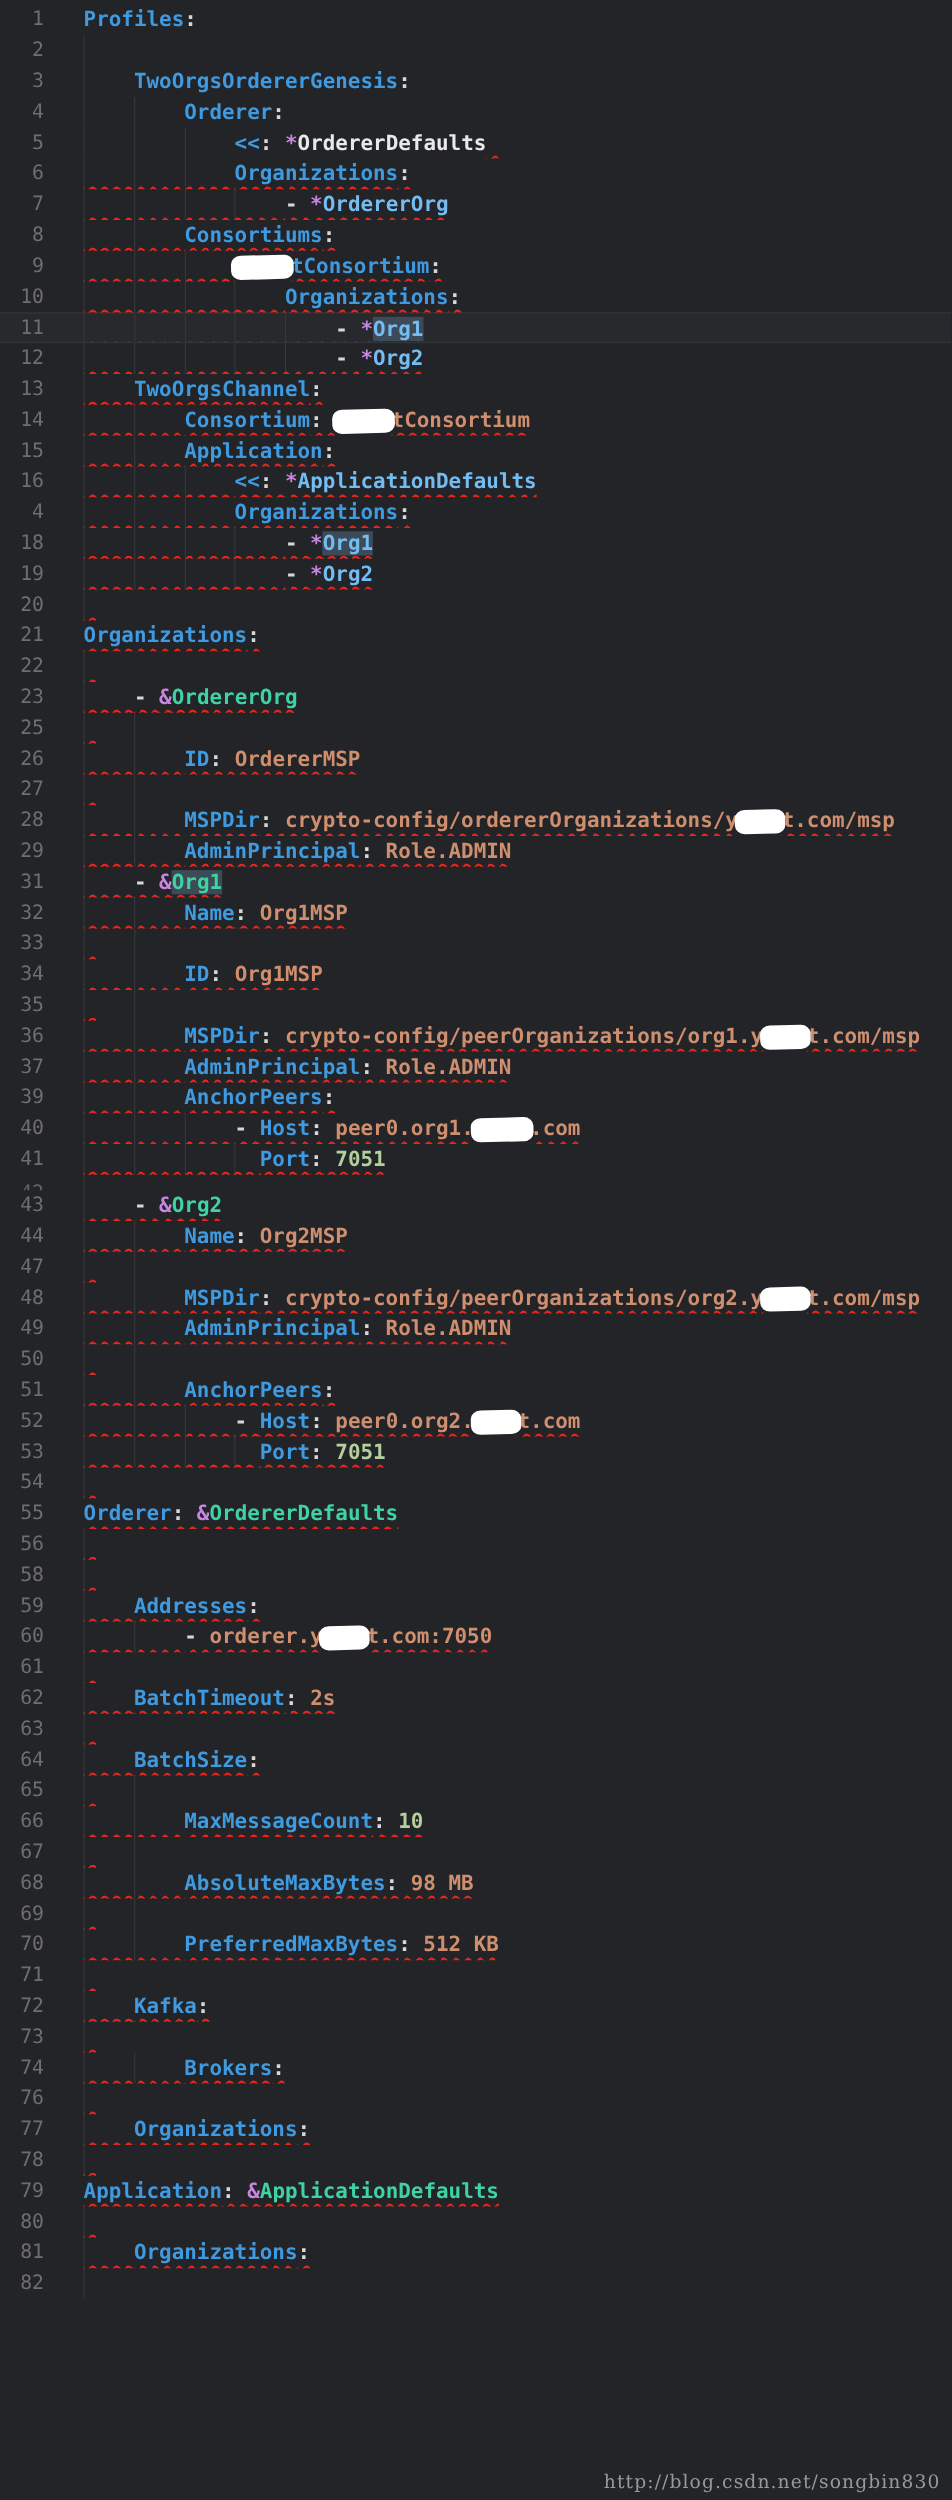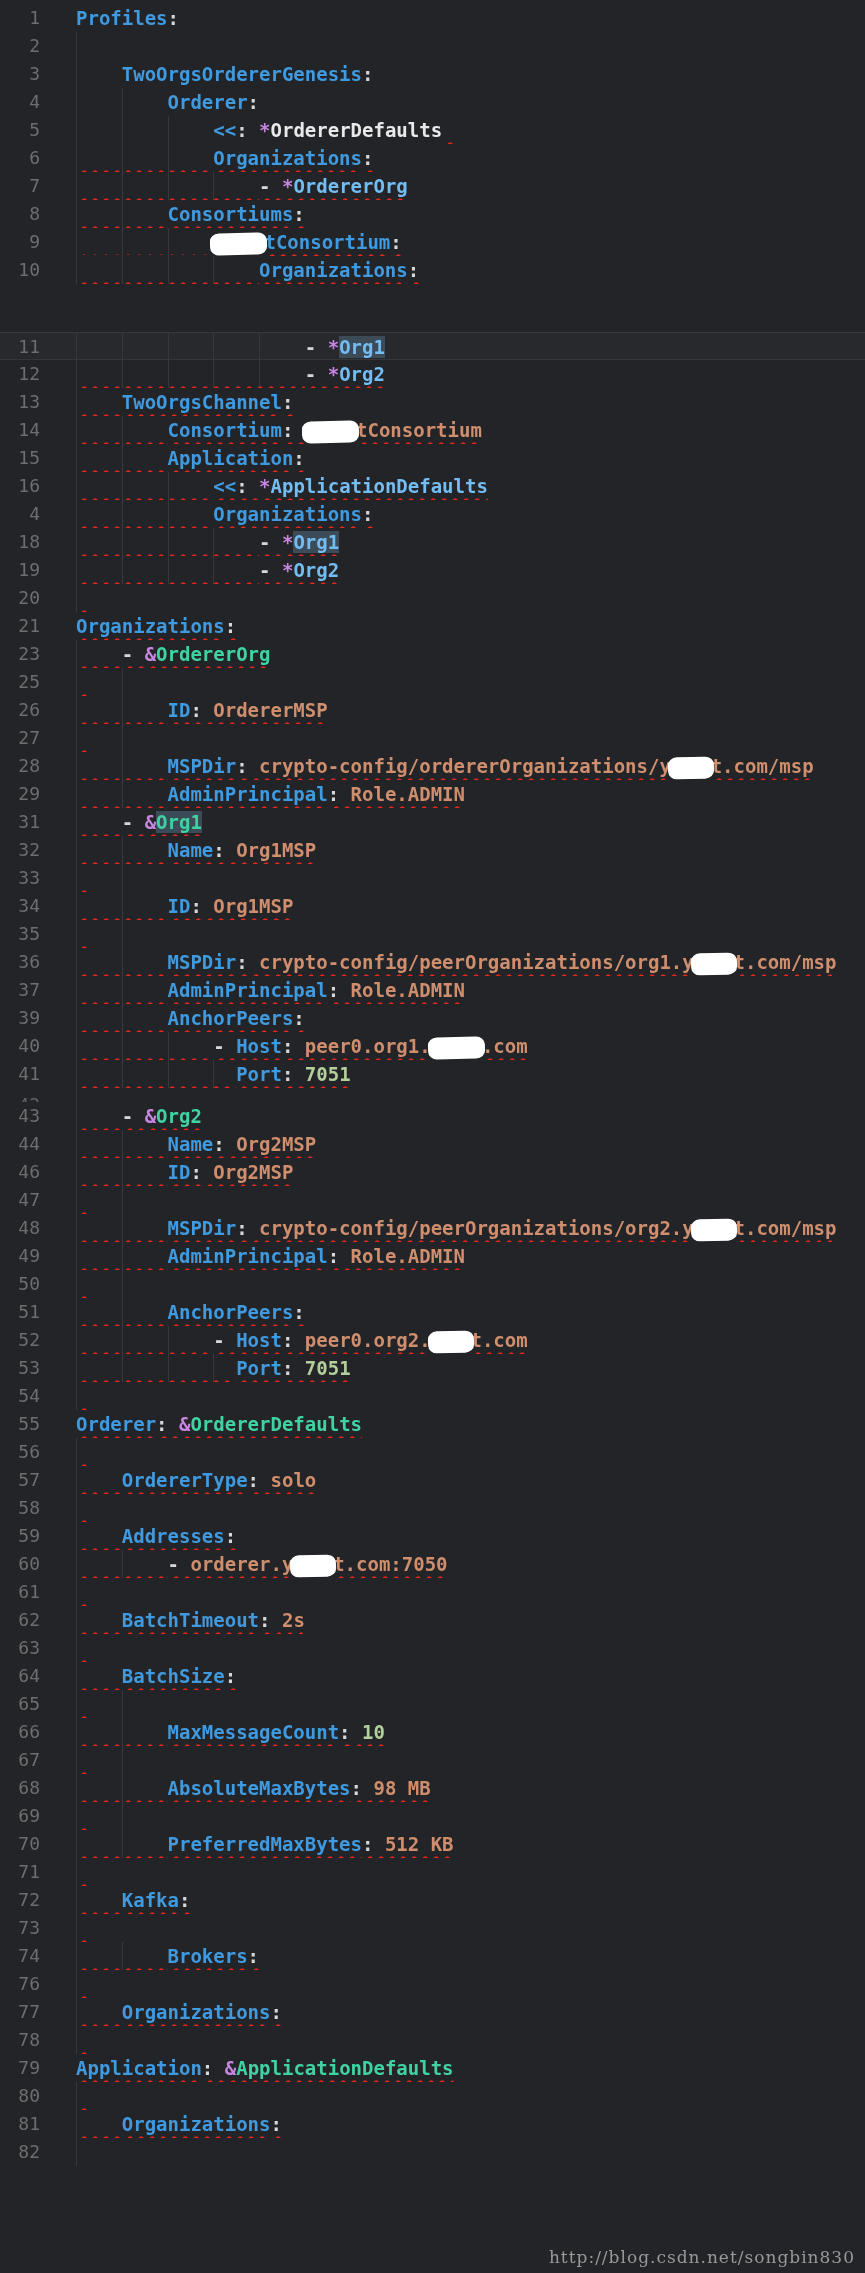--- a/index.html
+++ b/index.html
@@ -15,21 +15,21 @@
   .line{display:flex;height:28px;line-height:28px;
         font-family:"DejaVu Sans Mono","Liberation Mono",monospace;
         font-size:19px;font-weight:700;white-space:pre;}
   .ln{flex:0 0 40px;text-align:right;color:var(--lnum);font-weight:400;font-size:18px;}
   .lc{position:relative;flex:1;padding-left:36px;overflow:hidden;}
   .gd{position:absolute;top:0;bottom:0;width:1px;background:var(--guide);}
   .sq{position:relative;z-index:1;white-space:pre;}
   .wv{text-decoration-line:underline;text-decoration-style:wavy;
       text-decoration-color:var(--red);text-decoration-thickness:2px;
       text-underline-offset:5px;text-decoration-skip-ink:none;}
-  .cur{background:var(--curbg);border-top:1px solid var(--curbd);border-bottom:1px solid var(--curbd);margin-top:48px;}
+  .cur{background:var(--curbg);border-top:1px solid var(--curbd);border-bottom:1px solid var(--curbd);}
   .half{height:14px;overflow:hidden;}
   .half .ln{line-height:33px;opacity:.85;}
   .k{color:var(--key);} .p{color:var(--punct);} .v{color:var(--val);}
   .d{color:var(--digit);} .a{color:var(--anchor);} .m{color:var(--mag);}
   .l{color:var(--alias);} .w{color:var(--white);}
   .ls{color:var(--alias);background:var(--sel);}
   .as{color:var(--anchor);background:var(--sel);}
   .r{background:#ffffff;border-radius:9px/8px;display:inline-block;height:22px;
      line-height:22px;vertical-align:middle;transform:rotate(-1.5deg);
      margin:0 -3px;position:relative;z-index:2;}
@@ -55,51 +55,50 @@
     <div class="line"><span class="ln">12</span><span class="lc"><i class="gd" style="left: calc(0ch + 36px);"></i><i class="gd" style="left: calc(4ch + 36px);"></i><i class="gd" style="left: calc(8ch + 36px);"></i><i class="gd" style="left: calc(12ch + 36px);"></i><i class="gd" style="left: calc(16ch + 36px);"></i><span class="sq wv"><span class="p">                    </span><span class="p">- </span><span class="m">*</span><span class="l">Org2</span></span></span></div>
     <div class="line"><span class="ln">13</span><span class="lc"><i class="gd" style="left: calc(0ch + 36px);"></i><span class="sq wv"><span class="p">    </span><span class="k">TwoOrgsChannel</span><span class="p">:</span></span></span></div>
     <div class="line"><span class="ln">14</span><span class="lc"><i class="gd" style="left: calc(0ch + 36px);"></i><i class="gd" style="left: calc(4ch + 36px);"></i><span class="sq wv"><span class="p">        </span><span class="k">Consortium</span><span class="p">: </span><span class="r">     </span><span class="v">tConsortium</span></span></span></div>
     <div class="line"><span class="ln">15</span><span class="lc"><i class="gd" style="left: calc(0ch + 36px);"></i><i class="gd" style="left: calc(4ch + 36px);"></i><span class="sq wv"><span class="p">        </span><span class="k">Application</span><span class="p">:</span></span></span></div>
     <div class="line"><span class="ln">16</span><span class="lc"><i class="gd" style="left: calc(0ch + 36px);"></i><i class="gd" style="left: calc(4ch + 36px);"></i><i class="gd" style="left: calc(8ch + 36px);"></i><span class="sq wv"><span class="p">            </span><span class="k">&lt;&lt;</span><span class="p">: </span><span class="m">*</span><span class="l">ApplicationDefaults</span></span></span></div>
     <div class="line"><span class="ln">4</span><span class="lc"><i class="gd" style="left: calc(0ch + 36px);"></i><i class="gd" style="left: calc(4ch + 36px);"></i><i class="gd" style="left: calc(8ch + 36px);"></i><span class="sq wv"><span class="p">            </span><span class="k">Organizations</span><span class="p">:</span></span></span></div>
     <div class="line"><span class="ln">18</span><span class="lc"><i class="gd" style="left: calc(0ch + 36px);"></i><i class="gd" style="left: calc(4ch + 36px);"></i><i class="gd" style="left: calc(8ch + 36px);"></i><i class="gd" style="left: calc(12ch + 36px);"></i><span class="sq wv"><span class="p">                </span><span class="p">- </span><span class="m">*</span><span class="ls">Org1</span></span></span></div>
     <div class="line"><span class="ln">19</span><span class="lc"><i class="gd" style="left: calc(0ch + 36px);"></i><i class="gd" style="left: calc(4ch + 36px);"></i><i class="gd" style="left: calc(8ch + 36px);"></i><i class="gd" style="left: calc(12ch + 36px);"></i><span class="sq wv"><span class="p">                </span><span class="p">- </span><span class="m">*</span><span class="l">Org2</span></span></span></div>
     <div class="line"><span class="ln">20</span><span class="lc"><i class="gd" style="left: calc(0ch + 36px);"></i><span class="sq wv"><span class="p"> </span></span></span></div>
     <div class="line"><span class="ln">21</span><span class="lc"><span class="sq wv"><span class="k">Organizations</span><span class="p">:</span></span></span></div>
+    <div class="line"><span class="ln">22</span><span class="lc"><i class="gd" style="left: calc(0ch + 36px);"></i><span class="sq wv"><span class="p"> </span></span></span></div>
     <div class="line"><span class="ln">23</span><span class="lc"><i class="gd" style="left: calc(0ch + 36px);"></i><span class="sq wv"><span class="p">    </span><span class="p">- </span><span class="m">&amp;</span><span class="a">OrdererOrg</span></span></span></div>
     <div class="line"><span class="ln">25</span><span class="lc"><i class="gd" style="left: calc(0ch + 36px);"></i><i class="gd" style="left: calc(4ch + 36px);"></i><span class="sq wv"><span class="p"> </span></span></span></div>
     <div class="line"><span class="ln">26</span><span class="lc"><i class="gd" style="left: calc(0ch + 36px);"></i><i class="gd" style="left: calc(4ch + 36px);"></i><span class="sq wv"><span class="p">        </span><span class="k">ID</span><span class="p">:</span><span class="v"> OrdererMSP</span></span></span></div>
     <div class="line"><span class="ln">27</span><span class="lc"><i class="gd" style="left: calc(0ch + 36px);"></i><i class="gd" style="left: calc(4ch + 36px);"></i><span class="sq wv"><span class="p"> </span></span></span></div>
     <div class="line"><span class="ln">28</span><span class="lc"><i class="gd" style="left: calc(0ch + 36px);"></i><i class="gd" style="left: calc(4ch + 36px);"></i><span class="sq wv"><span class="p">        </span><span class="k">MSPDir</span><span class="p">:</span><span class="v"> crypto-config/ordererOrganizations/y</span><span class="r">    </span><span class="v">t.com/msp</span></span></span></div>
     <div class="line"><span class="ln">29</span><span class="lc"><i class="gd" style="left: calc(0ch + 36px);"></i><i class="gd" style="left: calc(4ch + 36px);"></i><span class="sq wv"><span class="p">        </span><span class="k">AdminPrincipal</span><span class="p">:</span><span class="v"> Role.ADMIN</span></span></span></div>
     <div class="line"><span class="ln">31</span><span class="lc"><i class="gd" style="left: calc(0ch + 36px);"></i><span class="sq wv"><span class="p">    </span><span class="p">- </span><span class="m">&amp;</span><span class="as">Org1</span></span></span></div>
     <div class="line"><span class="ln">32</span><span class="lc"><i class="gd" style="left: calc(0ch + 36px);"></i><i class="gd" style="left: calc(4ch + 36px);"></i><span class="sq wv"><span class="p">        </span><span class="k">Name</span><span class="p">:</span><span class="v"> Org1MSP</span></span></span></div>
     <div class="line"><span class="ln">33</span><span class="lc"><i class="gd" style="left: calc(0ch + 36px);"></i><i class="gd" style="left: calc(4ch + 36px);"></i><span class="sq wv"><span class="p"> </span></span></span></div>
     <div class="line"><span class="ln">34</span><span class="lc"><i class="gd" style="left: calc(0ch + 36px);"></i><i class="gd" style="left: calc(4ch + 36px);"></i><span class="sq wv"><span class="p">        </span><span class="k">ID</span><span class="p">:</span><span class="v"> Org1MSP</span></span></span></div>
     <div class="line"><span class="ln">35</span><span class="lc"><i class="gd" style="left: calc(0ch + 36px);"></i><i class="gd" style="left: calc(4ch + 36px);"></i><span class="sq wv"><span class="p"> </span></span></span></div>
     <div class="line"><span class="ln">36</span><span class="lc"><i class="gd" style="left: calc(0ch + 36px);"></i><i class="gd" style="left: calc(4ch + 36px);"></i><span class="sq wv"><span class="p">        </span><span class="k">MSPDir</span><span class="p">:</span><span class="v"> crypto-config/peerOrganizations/org1.y</span><span class="r">    </span><span class="v">t.com/msp</span></span></span></div>
     <div class="line"><span class="ln">37</span><span class="lc"><i class="gd" style="left: calc(0ch + 36px);"></i><i class="gd" style="left: calc(4ch + 36px);"></i><span class="sq wv"><span class="p">        </span><span class="k">AdminPrincipal</span><span class="p">:</span><span class="v"> Role.ADMIN</span></span></span></div>
     <div class="line"><span class="ln">39</span><span class="lc"><i class="gd" style="left: calc(0ch + 36px);"></i><i class="gd" style="left: calc(4ch + 36px);"></i><span class="sq wv"><span class="p">        </span><span class="k">AnchorPeers</span><span class="p">:</span></span></span></div>
     <div class="line"><span class="ln">40</span><span class="lc"><i class="gd" style="left: calc(0ch + 36px);"></i><i class="gd" style="left: calc(4ch + 36px);"></i><i class="gd" style="left: calc(8ch + 36px);"></i><span class="sq wv"><span class="p">            </span><span class="p">- </span><span class="k">Host</span><span class="p">:</span><span class="v"> peer0.org1.</span><span class="r">     </span><span class="v">.com</span></span></span></div>
     <div class="line"><span class="ln">41</span><span class="lc"><i class="gd" style="left: calc(0ch + 36px);"></i><i class="gd" style="left: calc(4ch + 36px);"></i><i class="gd" style="left: calc(8ch + 36px);"></i><i class="gd" style="left: calc(12ch + 36px);"></i><span class="sq wv"><span class="p">              </span><span class="k">Port</span><span class="p">:</span><span class="d"> 7051</span></span></span></div>
     <div class="line half"><span class="ln">42</span><span class="lc"><i class="gd" style="left: calc(0ch + 36px);"></i><span class="sq wv"><span class="p">   </span></span></span></div>
     <div class="line"><span class="ln">43</span><span class="lc"><i class="gd" style="left: calc(0ch + 36px);"></i><span class="sq wv"><span class="p">    </span><span class="p">- </span><span class="m">&amp;</span><span class="a">Org2</span></span></span></div>
     <div class="line"><span class="ln">44</span><span class="lc"><i class="gd" style="left: calc(0ch + 36px);"></i><i class="gd" style="left: calc(4ch + 36px);"></i><span class="sq wv"><span class="p">        </span><span class="k">Name</span><span class="p">:</span><span class="v"> Org2MSP</span></span></span></div>
-    <div class="line"><span class="ln">46</span><span class="lc"><i class="gd" style="left: calc(0ch + 36px);"></i><i class="gd" style="left: calc(4ch + 36px);"></i><span class="sq wv"><span class="p">        </span><span class="k">ID</span><span class="p">:</span><span class="v"> Org2MSP</span></span></span></div>
     <div class="line"><span class="ln">47</span><span class="lc"><i class="gd" style="left: calc(0ch + 36px);"></i><i class="gd" style="left: calc(4ch + 36px);"></i><span class="sq wv"><span class="p"> </span></span></span></div>
     <div class="line"><span class="ln">48</span><span class="lc"><i class="gd" style="left: calc(0ch + 36px);"></i><i class="gd" style="left: calc(4ch + 36px);"></i><span class="sq wv"><span class="p">        </span><span class="k">MSPDir</span><span class="p">:</span><span class="v"> crypto-config/peerOrganizations/org2.y</span><span class="r">    </span><span class="v">t.com/msp</span></span></span></div>
     <div class="line"><span class="ln">49</span><span class="lc"><i class="gd" style="left: calc(0ch + 36px);"></i><i class="gd" style="left: calc(4ch + 36px);"></i><span class="sq wv"><span class="p">        </span><span class="k">AdminPrincipal</span><span class="p">:</span><span class="v"> Role.ADMIN</span></span></span></div>
     <div class="line"><span class="ln">50</span><span class="lc"><i class="gd" style="left: calc(0ch + 36px);"></i><i class="gd" style="left: calc(4ch + 36px);"></i><span class="sq wv"><span class="p"> </span></span></span></div>
     <div class="line"><span class="ln">51</span><span class="lc"><i class="gd" style="left: calc(0ch + 36px);"></i><i class="gd" style="left: calc(4ch + 36px);"></i><span class="sq wv"><span class="p">        </span><span class="k">AnchorPeers</span><span class="p">:</span></span></span></div>
     <div class="line"><span class="ln">52</span><span class="lc"><i class="gd" style="left: calc(0ch + 36px);"></i><i class="gd" style="left: calc(4ch + 36px);"></i><i class="gd" style="left: calc(8ch + 36px);"></i><span class="sq wv"><span class="p">            </span><span class="p">- </span><span class="k">Host</span><span class="p">:</span><span class="v"> peer0.org2.</span><span class="r">    </span><span class="v">t.com</span></span></span></div>
     <div class="line"><span class="ln">53</span><span class="lc"><i class="gd" style="left: calc(0ch + 36px);"></i><i class="gd" style="left: calc(4ch + 36px);"></i><i class="gd" style="left: calc(8ch + 36px);"></i><i class="gd" style="left: calc(12ch + 36px);"></i><span class="sq wv"><span class="p">              </span><span class="k">Port</span><span class="p">:</span><span class="d"> 7051</span></span></span></div>
     <div class="line"><span class="ln">54</span><span class="lc"><i class="gd" style="left: calc(0ch + 36px);"></i><span class="sq wv"><span class="p"> </span></span></span></div>
     <div class="line"><span class="ln">55</span><span class="lc"><span class="sq wv"><span class="k">Orderer</span><span class="p">: </span><span class="m">&amp;</span><span class="a">OrdererDefaults</span></span></span></div>
     <div class="line"><span class="ln">56</span><span class="lc"><i class="gd" style="left: calc(0ch + 36px);"></i><span class="sq wv"><span class="p"> </span></span></span></div>
-    <div class="line"><span class="ln">57</span><span class="lc"><i class="gd" style="left: calc(0ch + 36px);"></i><span class="sq wv"><span class="p">    </span><span class="k">OrdererType</span><span class="p">:</span><span class="v"> solo</span></span></span></div>
     <div class="line"><span class="ln">58</span><span class="lc"><i class="gd" style="left: calc(0ch + 36px);"></i><span class="sq wv"><span class="p"> </span></span></span></div>
     <div class="line"><span class="ln">59</span><span class="lc"><i class="gd" style="left: calc(0ch + 36px);"></i><span class="sq wv"><span class="p">    </span><span class="k">Addresses</span><span class="p">:</span></span></span></div>
     <div class="line"><span class="ln">60</span><span class="lc"><i class="gd" style="left: calc(0ch + 36px);"></i><i class="gd" style="left: calc(4ch + 36px);"></i><span class="sq wv"><span class="p">        </span><span class="p">- </span><span class="v">orderer.y</span><span class="r">    </span><span class="v">t.com:7050</span></span></span></div>
     <div class="line"><span class="ln">61</span><span class="lc"><i class="gd" style="left: calc(0ch + 36px);"></i><span class="sq wv"><span class="p"> </span></span></span></div>
     <div class="line"><span class="ln">62</span><span class="lc"><i class="gd" style="left: calc(0ch + 36px);"></i><span class="sq wv"><span class="p">    </span><span class="k">BatchTimeout</span><span class="p">:</span><span class="v"> 2s</span></span></span></div>
     <div class="line"><span class="ln">63</span><span class="lc"><i class="gd" style="left: calc(0ch + 36px);"></i><span class="sq wv"><span class="p"> </span></span></span></div>
     <div class="line"><span class="ln">64</span><span class="lc"><i class="gd" style="left: calc(0ch + 36px);"></i><span class="sq wv"><span class="p">    </span><span class="k">BatchSize</span><span class="p">:</span></span></span></div>
     <div class="line"><span class="ln">65</span><span class="lc"><i class="gd" style="left: calc(0ch + 36px);"></i><i class="gd" style="left: calc(4ch + 36px);"></i><span class="sq wv"><span class="p"> </span></span></span></div>
     <div class="line"><span class="ln">66</span><span class="lc"><i class="gd" style="left: calc(0ch + 36px);"></i><i class="gd" style="left: calc(4ch + 36px);"></i><span class="sq wv"><span class="p">        </span><span class="k">MaxMessageCount</span><span class="p">:</span><span class="d"> 10</span></span></span></div>
     <div class="line"><span class="ln">67</span><span class="lc"><i class="gd" style="left: calc(0ch + 36px);"></i><i class="gd" style="left: calc(4ch + 36px);"></i><span class="sq wv"><span class="p"> </span></span></span></div>

